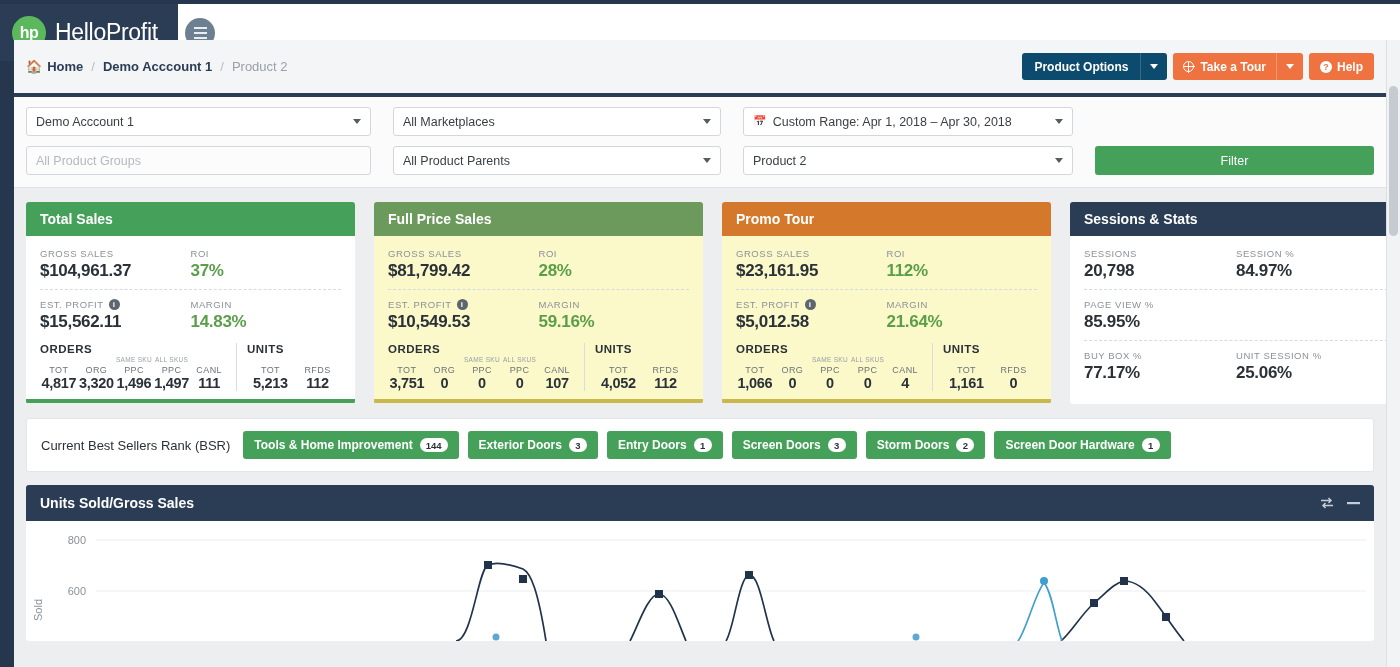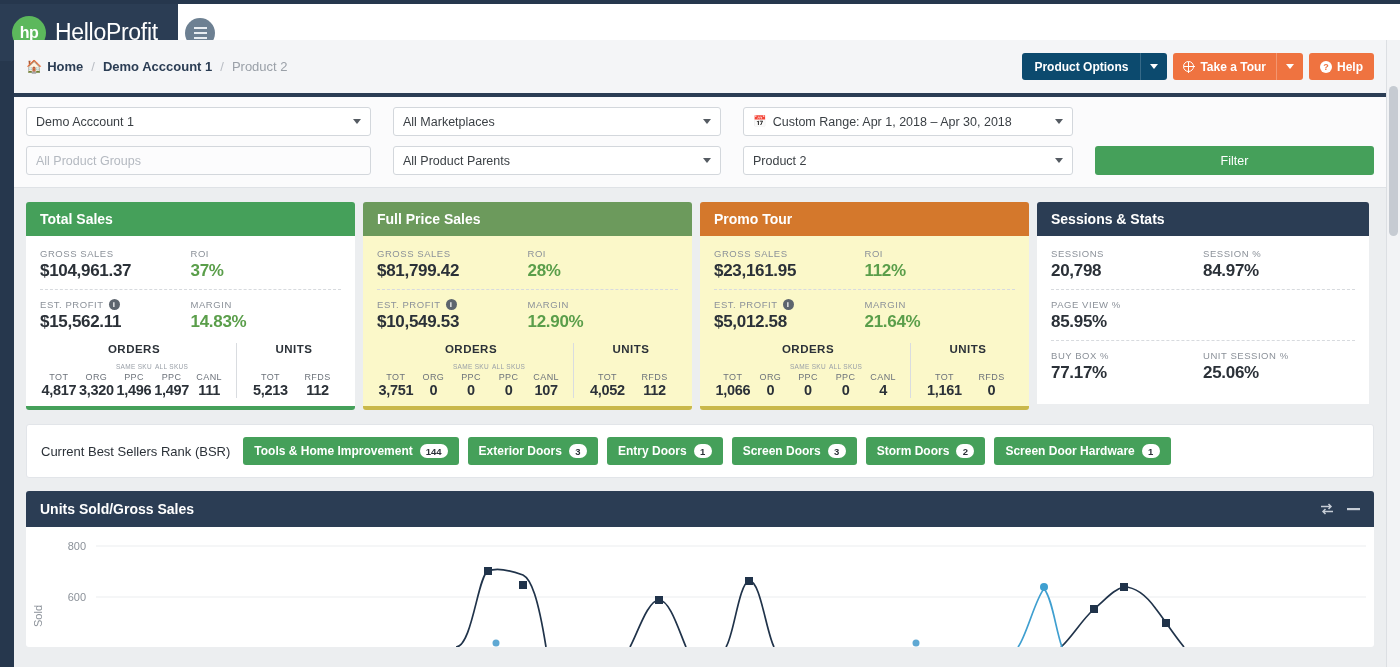--- a/index.html
+++ b/index.html
@@ -167,21 +167,21 @@
   .cal-icon { font-size: 11px; color: #4a5059; }
   .btn-filter {
     grid-column: 4; grid-row: 2;
     height: 29px; background: #45a05a; color: #fff; border: none; border-radius: 3px;
     font-size: 12.5px; cursor: pointer;
   }
 
   
   .cards {
     display: grid; grid-template-columns: 329px 329px 329px 332px;
-    gap: 8px; padding: 14px 12px 10px;
+    gap: 19px; padding: 14px 12px 10px;
   }
   .card { border-radius: 3px; overflow: hidden; }
   .card-head {
     padding: 9px 14px; color: #fff; font-size: 14px; font-weight: bold;
   }
   .card-body { padding: 10px 14px 8px; }
   .card.total .card-head { background: #45a05a; }
   .card.total .card-body { background: #ffffff; border-bottom: 4px solid #45a05a; }
   .card.full .card-head { background: #6c9a5c; }
   .card.full .card-body { background: #fbf8c9; border-bottom: 4px solid #c9b84a; }
@@ -203,22 +203,22 @@
     width: 11px; height: 11px; border-radius: 50%; background: #5d656e;
     color: #fff; font-size: 8px; font-weight: bold; text-align: center;
     line-height: 11px; font-style: normal; flex: none;
   }
   .dashrule { border-top: 1px dashed #d7dade; margin: 1px 0 7px; }
 
   .ou-wrap { display: flex; padding-top: 4px; }
   .ou-orders { flex: 1; border-right: 1px solid #d9dce0; padding-right: 8px; }
   .ou-units { width: 104px; padding-left: 10px; }
   .ou-title {
-    text-align: center; font-size: 11.5px; font-weight: bold;
-    color: #2b3138; letter-spacing: .5px; margin-bottom: 8px;
+    font-size: 11.5px; font-weight: bold;
+    color: #2b3138; letter-spacing: .5px; margin-bottom: 1px;
   }
   .ou-cols { display: flex; }
   .ou-col { flex: 1; text-align: center; }
   .ou-sub { font-size: 6.5px; color: #9aa0a8; letter-spacing: .3px; height: 9px; }
   .ou-key { font-size: 9px; color: #6d737b; letter-spacing: .4px; }
   .ou-num { font-size: 14.5px; font-weight: bold; color: #2b3138; letter-spacing: -0.3px; }
 
   
   .bsr {
     margin: 4px 12px 0; background: #fff; border: 1px solid #e2e5e9; border-radius: 3px;
@@ -442,21 +442,21 @@
           <div class="kpi-grid">
             <div class="kpi">
               <div class="kpi-lbl">
                 <span>EST. PROFIT</span>
                 <i class="info-dot">i</i>
               </div>
               <div class="kpi-val">$10,549.53</div>
             </div>
             <div class="kpi">
               <div class="kpi-lbl">MARGIN</div>
-              <div class="kpi-val green">12.90%</div>
+              <div class="kpi-val green">59.16%</div>
             </div>
           </div>
           <div class="ou-wrap">
             <div class="ou-orders">
               <div class="ou-title">ORDERS</div>
               <div class="ou-cols">
                 <div class="ou-col">
                     <div class="ou-sub"></div>
                     <div class="ou-key">TOT</div>
                     <div class="ou-num">3,751</div>

